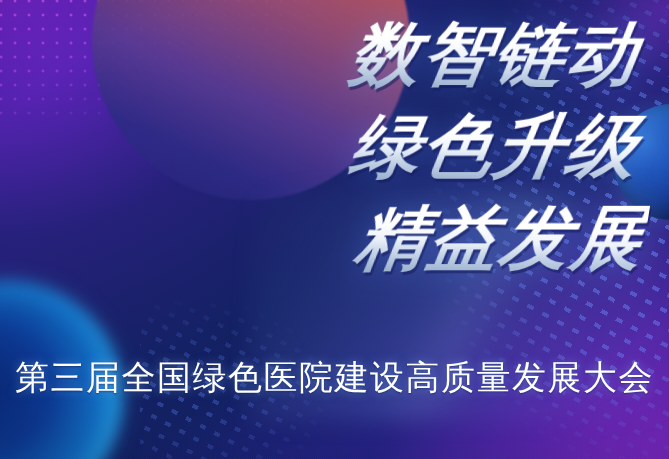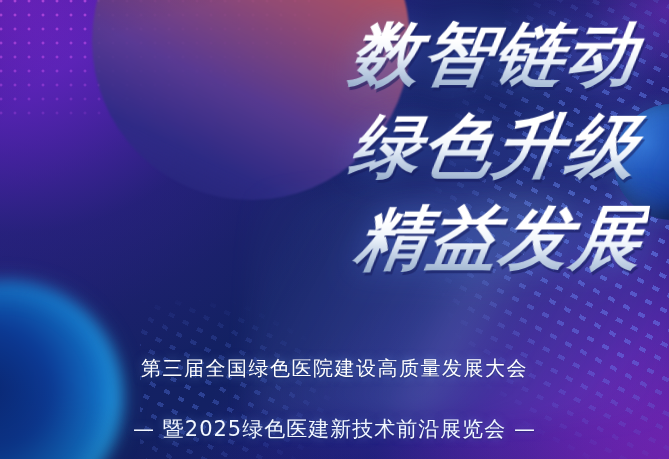--- a/index.html
+++ b/index.html
@@ -256,21 +256,21 @@
   #hl-3 { padding-right: 0px; }
 
   
   #subtitle-main {
     position: absolute;
     left: 0; right: 0;
     top: 355px;
     text-align: center;
     z-index: 5;
     font-family: "DejaVu Sans", "Liberation Sans", sans-serif;
-    font-size: 20px;
+    font-size: 34px;
     letter-spacing: 1.5px;
     color: #ffffff;
     text-shadow: 0 0 10px rgba(120,180,255,0.55), 0 1px 2px rgba(10,20,70,.6);
     white-space: nowrap;
   }
   #subtitle-sub {
     position: absolute;
     left: 0; right: 0;
     top: 415px;
     text-align: center;
@@ -305,15 +305,14 @@
   <div class="bg-layer" id="vignette"></div>
 
   <div id="headline">
     <span class="hl-line" id="hl-1">数智链动</span>
     <span class="hl-line" id="hl-2">绿色升级</span>
     <span class="hl-line" id="hl-3">精益发展</span>
   </div>
 
   <div id="subtitle-main">第三届全国绿色医院建设高质量发展大会</div>
 
-  <div id="subtitle-sub">— 暨2025绿色医建新技术前沿展览会 —</div>
 
 </div>
 
 </body></html>

